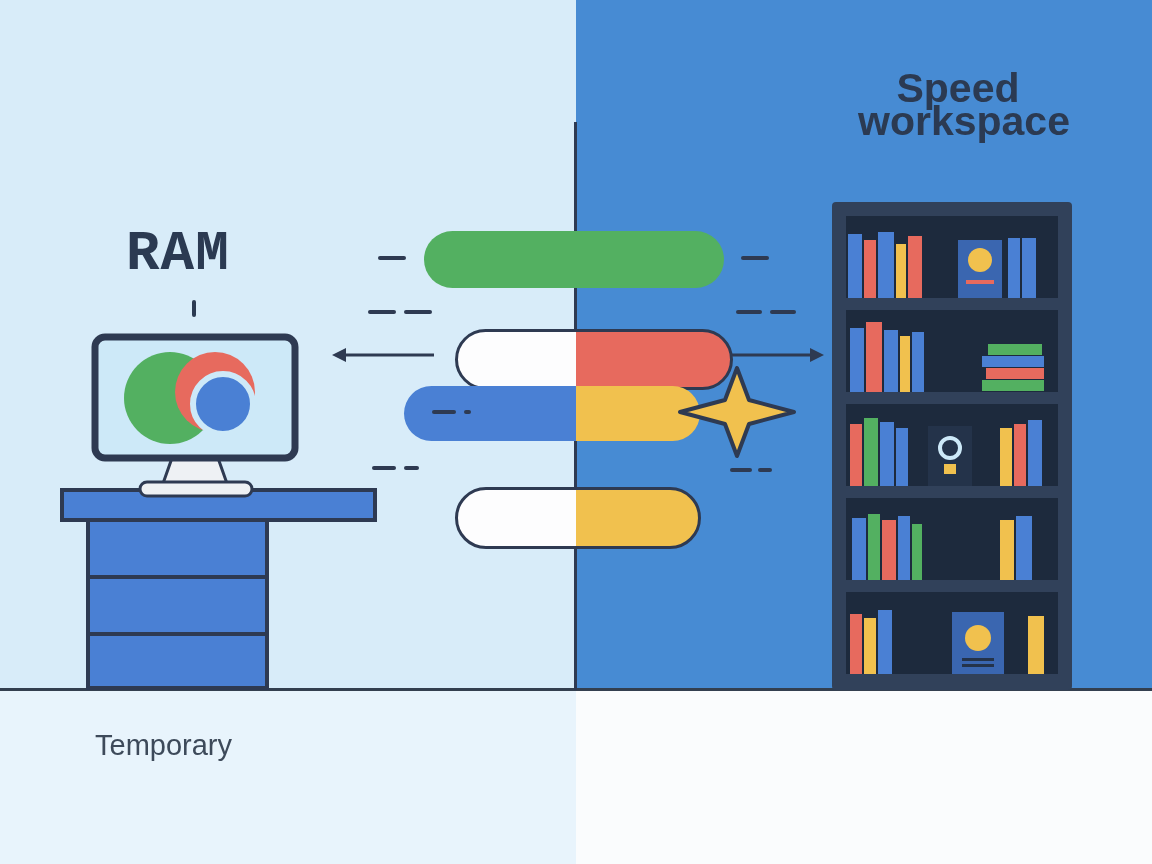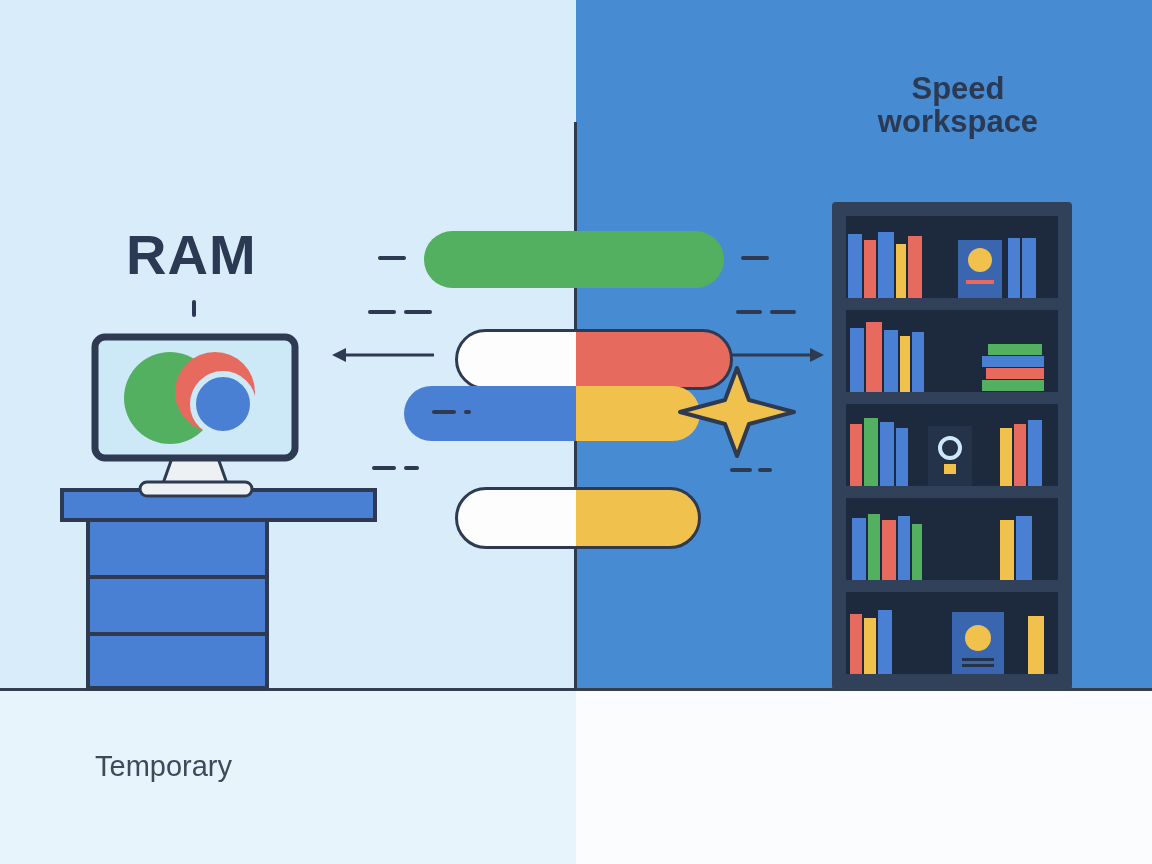--- a/index.html
+++ b/index.html
@@ -11,25 +11,25 @@
 
   
   #panel-left{left:0;top:0;width:576px;height:690px;background:var(--left-bg);}
   #panel-right{left:576px;top:0;width:576px;height:690px;background:var(--right-bg);}
   #panel-bottom-left{left:0;top:690px;width:576px;height:174px;background:var(--bottom-left-bg);}
   #panel-bottom-right{left:576px;top:690px;width:576px;height:174px;background:var(--bottom-right-bg);}
   #ground-line{left:0;top:688px;width:1152px;height:3px;background:var(--ground);}
   #divider{left:574px;top:122px;width:3px;height:568px;background:var(--outline);}
 
   
-  #ram-label{left:126px;top:222px;font-size:56px;font-weight:700;color:var(--ink);letter-spacing:1px;}
+  #ram-label{left:126px;top:222px;font-size:56px;font-weight:700;color:var(--ink);letter-spacing:1px;font-family:Liberation Mono, monospace;}
   #ram-tick{left:192px;top:300px;width:4px;height:17px;background:var(--ink);border-radius:2px;}
-  #speed-label{left:858px;top:72px;width:200px;text-align:center;font-size:31px;font-weight:700;
+  #speed-label{left:858px;top:72px;width:200px;text-align:center;font-size:41px;font-weight:700;
     color:var(--ink);line-height:33px;}
-  #left-caption{left:95px;top:726px;font-size:29px;font-weight:500;color:var(--muted);line-height:38px;margin-top:21px;}
+  #left-caption{left:95px;top:726px;font-size:29px;font-weight:500;color:var(--muted);line-height:38px;}
   #right-caption{left:852px;top:722px;font-size:35px;font-weight:700;color:var(--ink);letter-spacing:1px;}
   #right-caption .plus{font-weight:400;color:var(--plus-gray);padding:0 14px;}
 
   
   .pill{position:absolute;border-radius:999px;}
   #pill-1{left:424px;top:231px;width:300px;height:57px;background:var(--green);}
   #pill-2{left:455px;top:329px;width:272px;height:55px;border:3px solid var(--outline);
     background:linear-gradient(90deg,var(--pill-white) 0 118px,var(--red) 118px 100%);}
   #pill-3{left:404px;top:386px;width:296px;height:55px;
     background:linear-gradient(90deg,var(--blue) 0 172px,var(--yellow) 172px 100%);}

